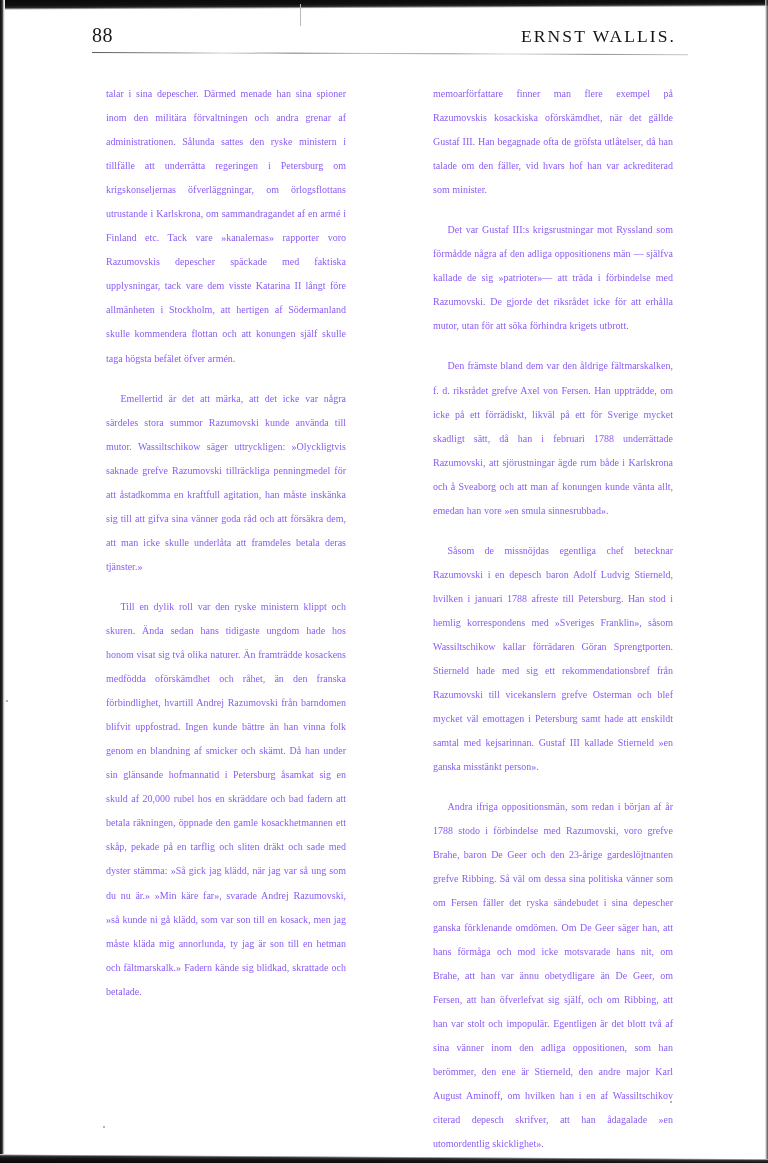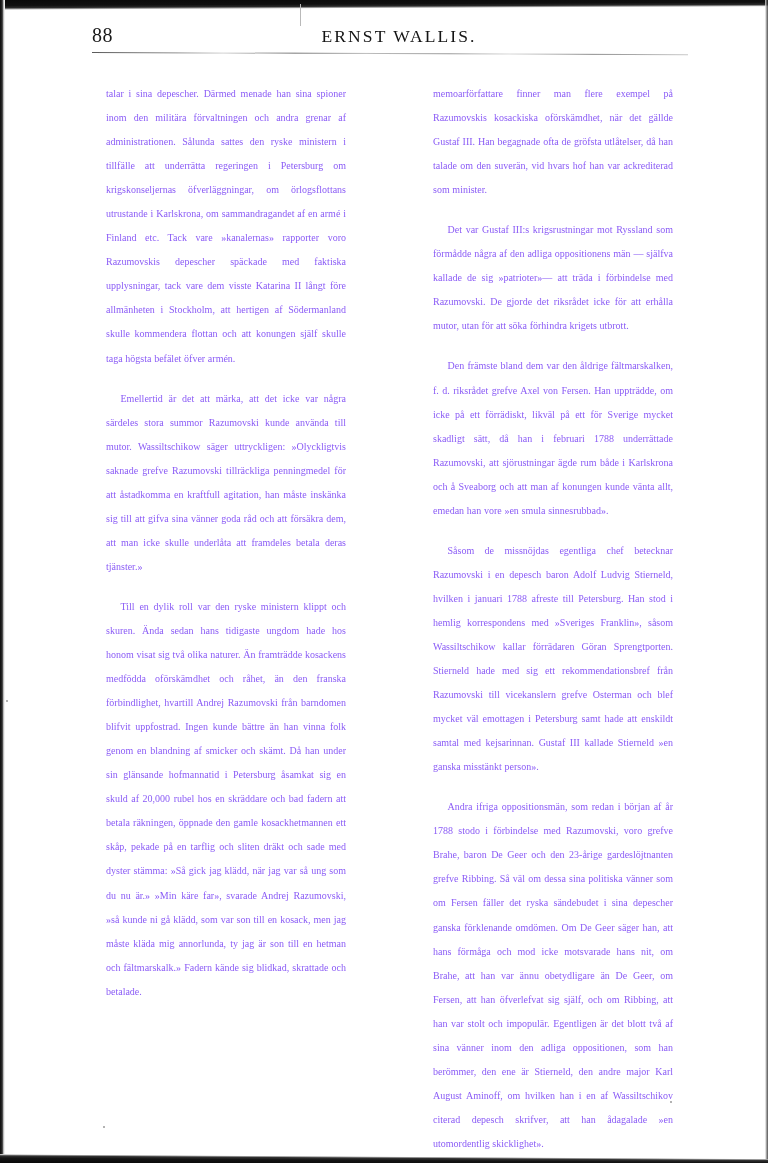--- a/index.html
+++ b/index.html
@@ -89,21 +89,21 @@
     top: 0;
     font-size: 20px;
     letter-spacing: .5px;
     color: #1a1a1a;
   }
   .head-title {
     position: absolute;
     left: 0;
     top: 2px;
     width: 584px;
-    text-align: center;
+    text-align: right;
     font-size: 17.5px;
     letter-spacing: 2.1px;
     color: #141414;
     text-indent: 30px;
   }
   .head-rule {
     position: absolute;
     left: 92px;
     top: 52px;
     width: 596px;
@@ -181,21 +181,21 @@
     <div class="columns">
 
       <div class="col col-left">
         <p>talar i sina depescher. Därmed menade han sina spioner inom den militära förvaltningen och andra grenar af administrationen. Sålunda sattes den ryske ministern i tillfälle att underrätta regeringen i Petersburg om krigskonseljernas öfverläggningar, om örlogsflottans utrustande i Karlskrona, om sammandragandet af en armé i Finland etc. Tack vare »kanalernas» rapporter voro Razumovskis depescher späckade med faktiska upplysningar, tack vare dem visste Katarina II långt före allmänheten i Stockholm, att hertigen af Södermanland skulle kommendera flottan och att konungen själf skulle taga högsta befälet öfver armén.</p>
         <p class="indent">Emellertid är det att märka, att det icke var några särdeles stora summor Razumovski kunde använda till mutor. Wassiltschikow säger uttryckligen: »Olyckligtvis saknade grefve Razumovski tillräckliga penningmedel för att åstadkomma en kraftfull agitation, han måste inskänka sig till att gifva sina vänner goda råd och att försäkra dem, att man icke skulle underlåta att framdeles betala deras tjänster.»</p>
         <p class="indent">Till en dylik roll var den ryske ministern klippt och skuren. Ända sedan hans tidigaste ungdom hade hos honom visat sig två olika naturer. Än framträdde kosackens medfödda oförskämdhet och råhet, än den franska förbindlighet, hvartill Andrej Razumovski från barndomen blifvit uppfostrad. Ingen kunde bättre än han vinna folk genom en blandning af smicker och skämt. Då han under sin glänsande hofmannatid i Petersburg åsamkat sig en skuld af 20,000 rubel hos en skräddare och bad fadern att betala räkningen, öppnade den gamle kosackhetmannen ett skåp, pekade på en tarflig och sliten dräkt och sade med dyster stämma: »Så gick jag klädd, när jag var så ung som du nu är.» »Min käre far», svarade Andrej Razumovski, »så kunde ni gå klädd, som var son till en kosack, men jag måste kläda mig annorlunda, ty jag är son till en hetman och fältmarskalk.» Fadern kände sig blidkad, skrattade och betalade.</p>
 
       </div>
 
       <div class="col col-right">
-        <p>memoarförfattare finner man flere exempel på Razumovskis kosackiska oförskämdhet, när det gällde Gustaf III. Han begagnade ofta de gröfsta utlåtelser, då han talade om den suverän, vid hvars hof han var ackrediterad som minister.</p>
+        <p>memoarförfattare finner man flere exempel på Razumovskis kosackiska oförskämdhet, när det gällde Gustaf III. Han begagnade ofta de gröfsta utlåtelser, då han talade om den fäller, vid hvars hof han var ackrediterad som minister.</p>
         <p class="indent">Det var Gustaf III:s krigsrustningar mot Ryssland som förmådde några af den adliga oppositionens män –– själfva kallade de sig »patrioter»— att träda i förbindelse med Razumovski. De gjorde det riksrådet icke för att erhålla mutor, utan för att söka förhindra krigets utbrott.</p>
         <p class="indent">Den främste bland dem var den åldrige fältmarskalken, f. d. riksrådet grefve Axel von Fersen. Han uppträdde, om icke på ett förrädiskt, likväl på ett för Sverige mycket skadligt sätt, då han i februari 1788 underrättade Razumovski, att sjörustningar ägde rum både i Karlskrona och å Sveaborg och att man af konungen kunde vänta allt, emedan han vore »en smula sinnesrubbad».</p>
         <p class="indent">Såsom de missnöjdas egentliga chef betecknar Razumovski i en depesch baron Adolf Ludvig Stierneld, hvilken i januari 1788 afreste till Petersburg. Han stod i hemlig korrespondens med »Sveriges Franklin», såsom Wassiltschikow kallar förrädaren Göran Sprengtporten. Stierneld hade med sig ett rekommendationsbref från Razumovski till vicekanslern grefve Osterman och blef mycket väl emottagen i Petersburg samt hade att enskildt samtal med kejsarinnan. Gustaf III kallade Stierneld »en ganska misstänkt person».</p>
         <p class="indent">Andra ifriga oppositionsmän, som redan i början af år 1788 stodo i förbindelse med Razumovski, voro grefve Brahe, baron De Geer och den 23-årige gardeslöjtnanten grefve Ribbing. Så väl om dessa sina politiska vänner som om Fersen fäller det ryska sändebudet i sina depescher ganska förklenande omdömen. Om De Geer säger han, att hans förmåga och mod icke motsvarade hans nit, om Brahe, att han var ännu obetydligare än De Geer, om Fersen, att han öfverlefvat sig själf, och om Ribbing, att han var stolt och impopulär. Egentligen är det blott två af sina vänner inom den adliga oppositionen, som han berömmer, den ene är Stierneld, den andre major Karl August Aminoff, om hvilken han i en af Wassiltschikov citerad depesch skrifver, att han ådagalade »en utomordentlig skicklighet».</p>
       </div>
 
     </div>
   </div>
 </div>
 

